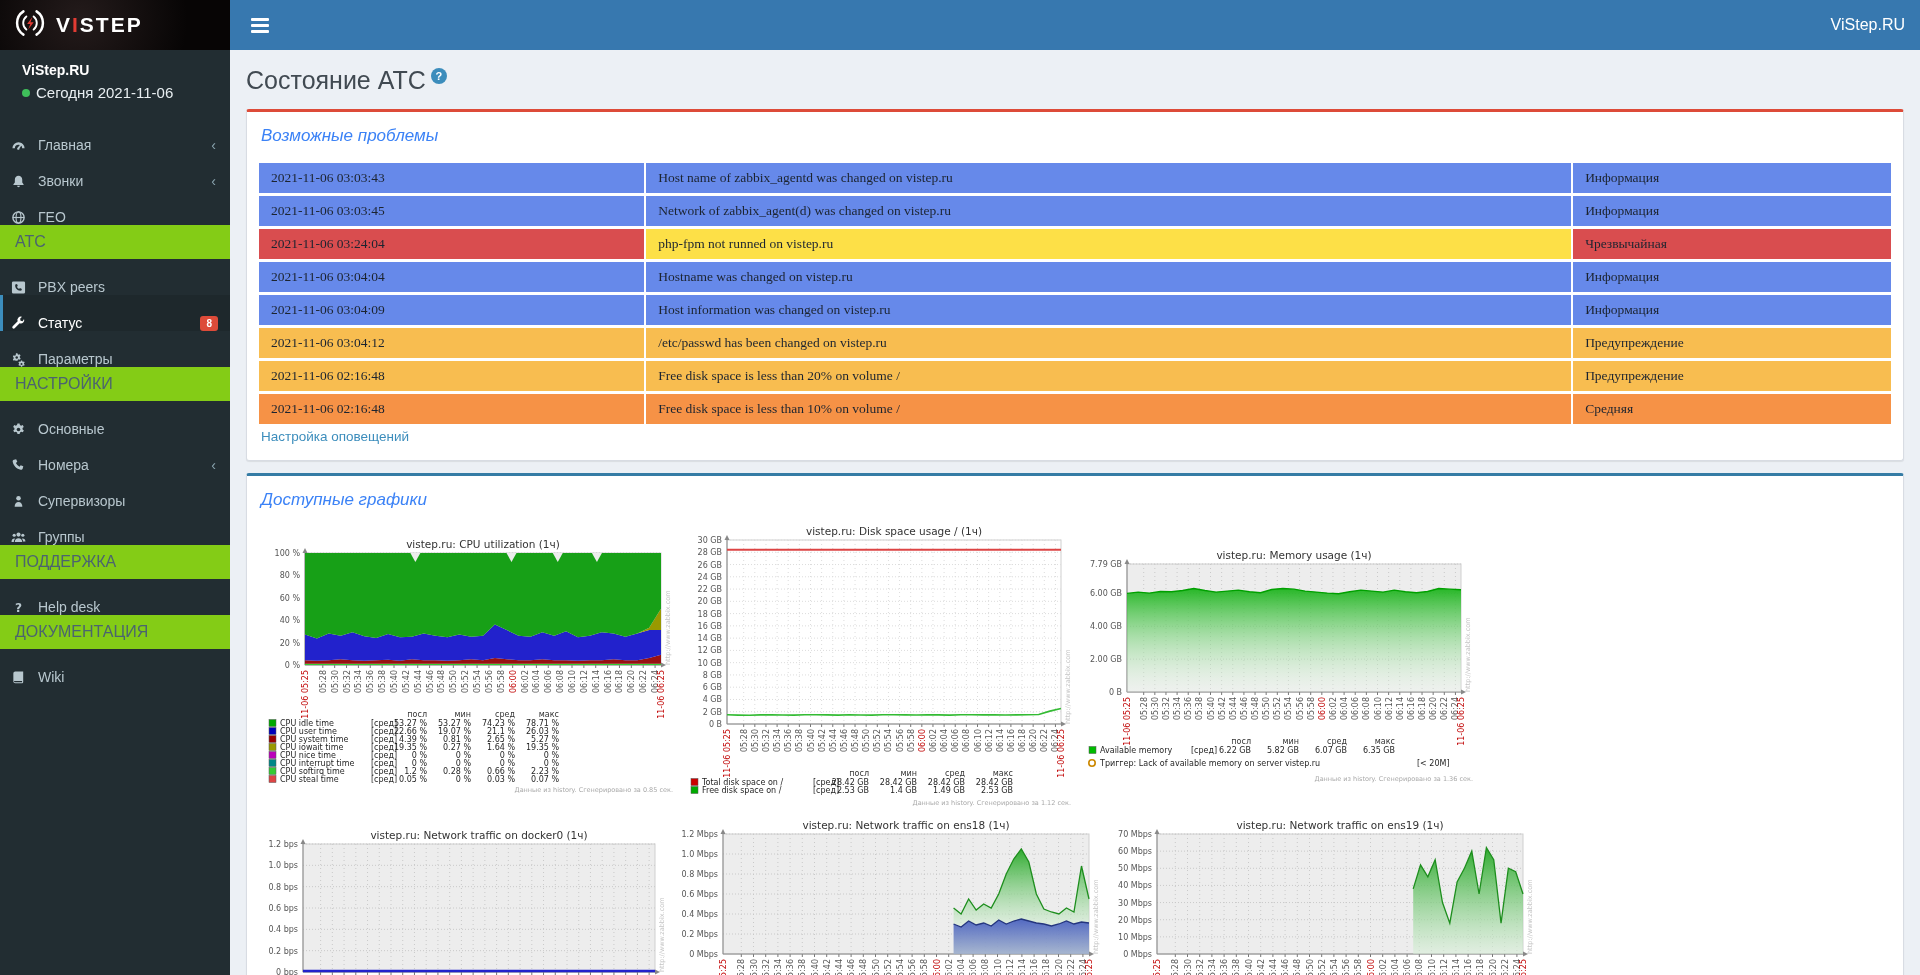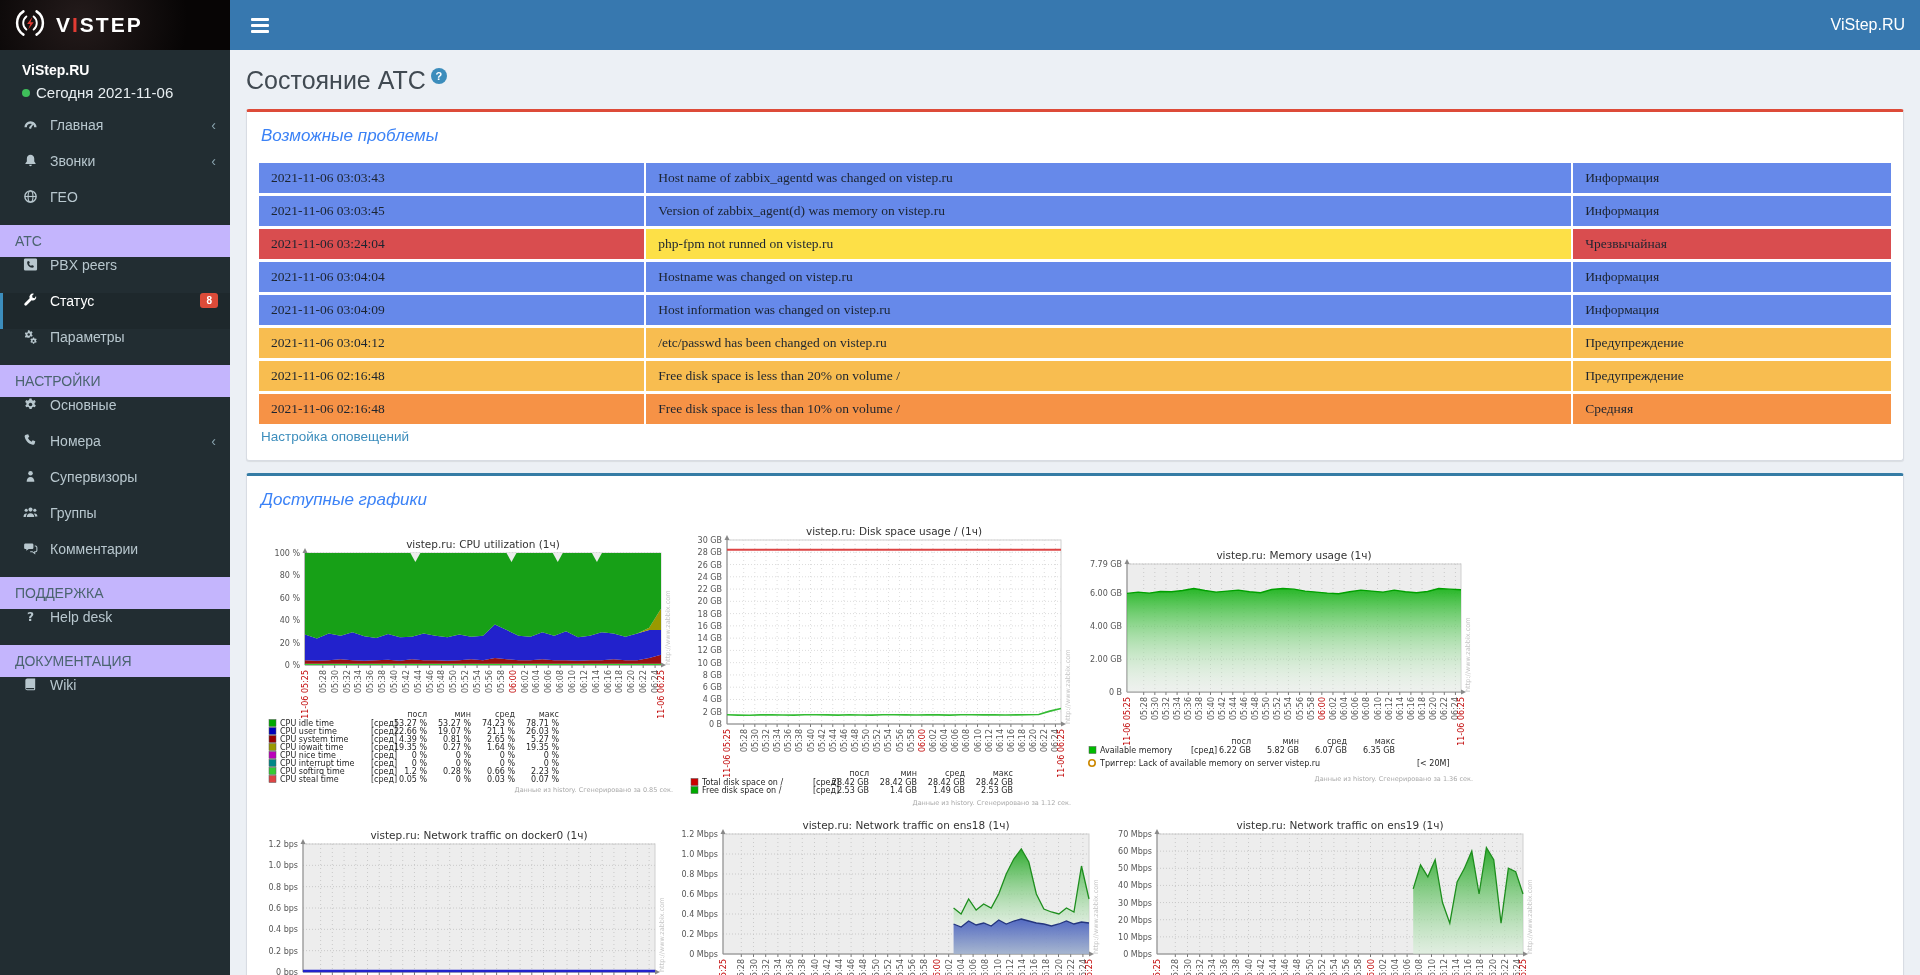--- a/index.html
+++ b/index.html
@@ -10,22 +10,22 @@
     background:#222d32; z-index:5; }
   .logo { height:50px; background:radial-gradient(circle at 35% 40%, #241b1b 0%, #070505 70%);
     display:flex; align-items:center; padding-left:14px; gap:10px; }
   .logo-text { color:#fff; font-size:21px; font-weight:bold; letter-spacing:2px; }
   .logo-text .red { color:#e23b33; }
   .user-panel { padding:12px 14px 10px 22px; }
   .user-name { color:#fff; font-size:14px; font-weight:bold; }
   .user-status { margin-top:6px; font-size:15px; color:#e8eef1; display:flex; align-items:center; gap:6px;}
   .dot { width:8px; height:8px; border-radius:50%; background:#3fbf5a; display:inline-block; }
   .nav { margin-top:6px; }
-  .nav-header { background:#c4b5fd; color:#4b646f; font-size:14px; padding:8px 15px; }
-  .nav-item { display:flex; align-items:flex-start; height:36px; padding:0 15px;
+  .nav-header { background:#84cc16; color:#4b646f; font-size:16px; padding:8px 15px; }
+  .nav-item { display:flex; align-items:flex-end; height:36px; padding:0 3px;
     color:#b8c7ce; font-size:14px; cursor:pointer; position:relative;
     border-left:3px solid transparent; text-decoration:none; }
   .nav-item.active { background:#1e282c; border-left-color:#3c8dbc; color:#fff; }
   .nav-item .ic { width:24px; display:inline-flex; justify-content:center; margin-right:8px;
     font-size:13px; }
   .nav-item .ic svg { width:15px; height:15px; fill:currentColor; }
   .chev { position:absolute; right:14px; font-size:14px; color:#8aa4af; }
   .badge { position:absolute; right:12px; background:#dd4b39; color:#fff; font-size:10px;
     font-weight:bold; padding:2px 6px; border-radius:3px; }
   
@@ -175,29 +175,20 @@
             <circle cx="3.4" cy="5.6" r="1.7"></circle>
             <path d="M.6 12.3c0-2 1.2-3.2 3-3.2l.7.1A5.6 5.6 0 0 0 3 12.7H.6z"></path>
             <circle cx="12.6" cy="5.6" r="1.7"></circle>
             <path d="M13 12.7a5.6 5.6 0 0 0-1.3-3.5l.7-.1c1.8 0 3 1.2 3 3.2H13z"></path>
             <circle cx="8" cy="4.9" r="2.2"></circle>
             <path d="M4 12.9c0-2.6 1.7-4.1 4-4.1s4 1.5 4 4.1z"></path>
           </svg>
         </span>
         <span class="lbl">Группы</span>
       </a>
-      <a class="nav-item">
-        <span class="ic">
-          <svg viewBox="0 0 16 16">
-            <path d="M2.6 2.6h7.1c.8 0 1.4.6 1.4 1.4v3.2c0 .8-.6 1.4-1.4 1.4H6.1L3.5 10.5V8.6h-.9c-.8 0-1.4-.6-1.4-1.4V4c0-.8.6-1.4 1.4-1.4z"></path>
-            <path d="M12.5 5.4h.9c.8 0 1.4.6 1.4 1.4V10c0 .8-.6 1.4-1.4 1.4h-.9v1.9l-2.6-1.9H7.7" fill="none" stroke="currentColor" stroke-width="1.1"></path>
-          </svg>
-        </span>
-        <span class="lbl">Комментарии</span>
-      </a>
       <div class="nav-header">ПОДДЕРЖКА</div>
       <a class="nav-item">
         <span class="ic">
           <svg viewBox="0 0 16 16">
             <text x="8" y="12.5" text-anchor="middle" font-size="13" font-weight="bold" fill="currentColor" font-family="DejaVu Sans">?</text>
           </svg>
         </span>
         <span class="lbl">Help desk</span>
       </a>
       <div class="nav-header">ДОКУМЕНТАЦИЯ</div>
@@ -228,21 +219,21 @@
     <h2>Возможные проблемы</h2>
     <table class="problems">
       <tbody id="problems-body">
           <tr>
             <td class="c-time" style="background: rgb(102, 137, 234);">2021-11-06 03:03:43</td>
             <td class="c-msg" style="background: rgb(102, 137, 234);">Host name of zabbix_agentd was changed on vistep.ru</td>
             <td class="c-sev" style="background: rgb(102, 137, 234);">Информация</td>
           </tr>
           <tr>
             <td class="c-time" style="background: rgb(102, 137, 234);">2021-11-06 03:03:45</td>
-            <td class="c-msg" style="background: rgb(102, 137, 234);">Version of zabbix_agent(d) was memory on vistep.ru</td>
+            <td class="c-msg" style="background: rgb(102, 137, 234);">Network of zabbix_agent(d) was changed on vistep.ru</td>
             <td class="c-sev" style="background: rgb(102, 137, 234);">Информация</td>
           </tr>
           <tr>
             <td class="c-time" style="background: rgb(217, 77, 79);">2021-11-06 03:24:04</td>
             <td class="c-msg" style="background: #fde047;">php-fpm not runned on vistep.ru</td>
             <td class="c-sev" style="background: rgb(217, 77, 79);">Чрезвычайная</td>
           </tr>
           <tr>
             <td class="c-time" style="background: rgb(102, 137, 234);">2021-11-06 03:04:04</td>
             <td class="c-msg" style="background: rgb(102, 137, 234);">Hostname was changed on vistep.ru</td>

